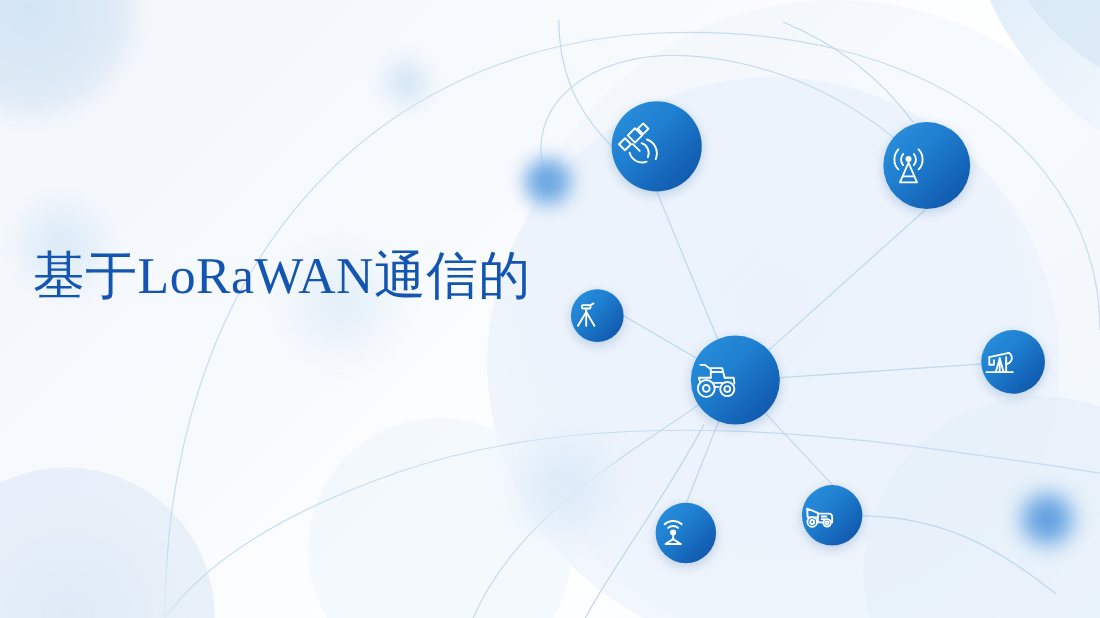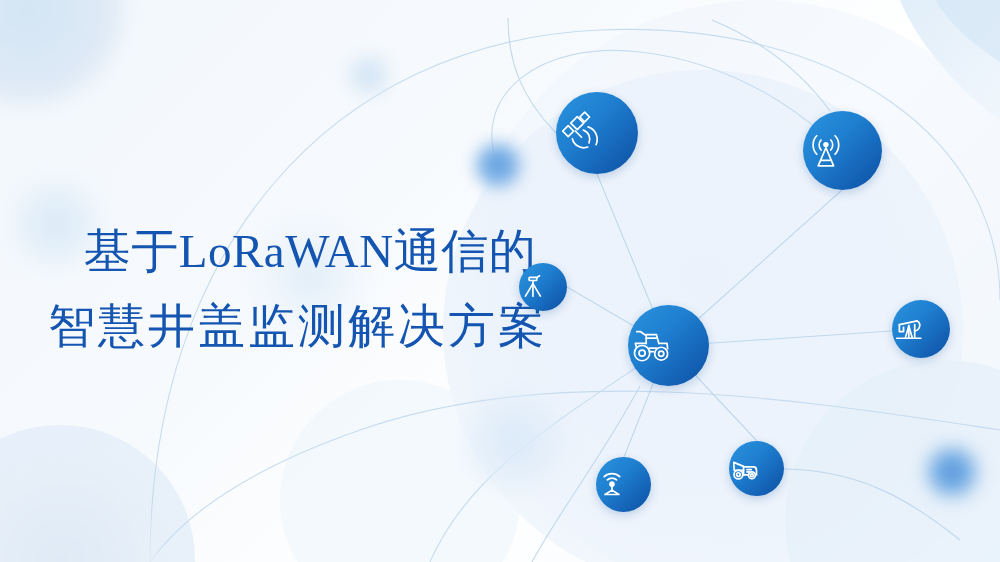--- a/index.html
+++ b/index.html
@@ -93,21 +93,21 @@
     width: 560px;
   }
   .title-line {
     font-family: "Liberation Serif", "DejaVu Serif", serif;
     color: #1355b0;
     font-size: 47px;
     line-height: 1.0;
     letter-spacing: 0.5px;
     white-space: nowrap;
   }
-  .title-line-1 { margin-left: 0px; margin-bottom: 28px; text-align: center; }
+  .title-line-1 { margin-left: 0px; margin-bottom: 44px; }
   .title-line-2 { margin-left: 18px; letter-spacing: 3px; }
 
   
   .node {
     position: absolute;
     border-radius: 50%;
     background: linear-gradient(135deg, #2a93de 0%, #1f7fd0 40%, #1360b4 78%, #0f539f 100%);
     box-shadow: 0 3px 10px rgba(17, 78, 150, 0.22);
     display: flex;
     align-items: center;
@@ -197,21 +197,20 @@
     <div class="orb orb-left-low"></div>
     <div class="orb orb-top-small"></div>
     <div class="orb orb-title-glow"></div>
     <div class="orb orb-pale-center"></div>
     <div class="orb orb-dot-upper"></div>
     <div class="orb orb-dot-lower"></div>
   </div>
 
   <div class="title-block">
     <div class="title-line title-line-1">基于LoRaWAN通信的</div>
-    <div class="title-line title-line-2">智慧井盖监测解决方案</div>
   </div>
 
   <div class="node node-satellite">
     <span>
       <svg viewBox="0 0 32 32">
         <rect x="11.2" y="6.4" width="6.2" height="6.2" transform="rotate(-45 14.3 9.5)"></rect>
         <rect x="5.6" y="12.3" width="5.2" height="5.2" transform="rotate(-45 8.2 14.9)"></rect>
         <rect x="17.0" y="3.1" width="4.6" height="4.6" transform="rotate(-45 19.3 5.4)"></rect>
         <path d="M 13.0 14.8 L 17.2 19.0"></path>
         <path d="M 18.4 14.2 C 22.0 15.4 23.6 19.4 22.2 22.8"></path>

